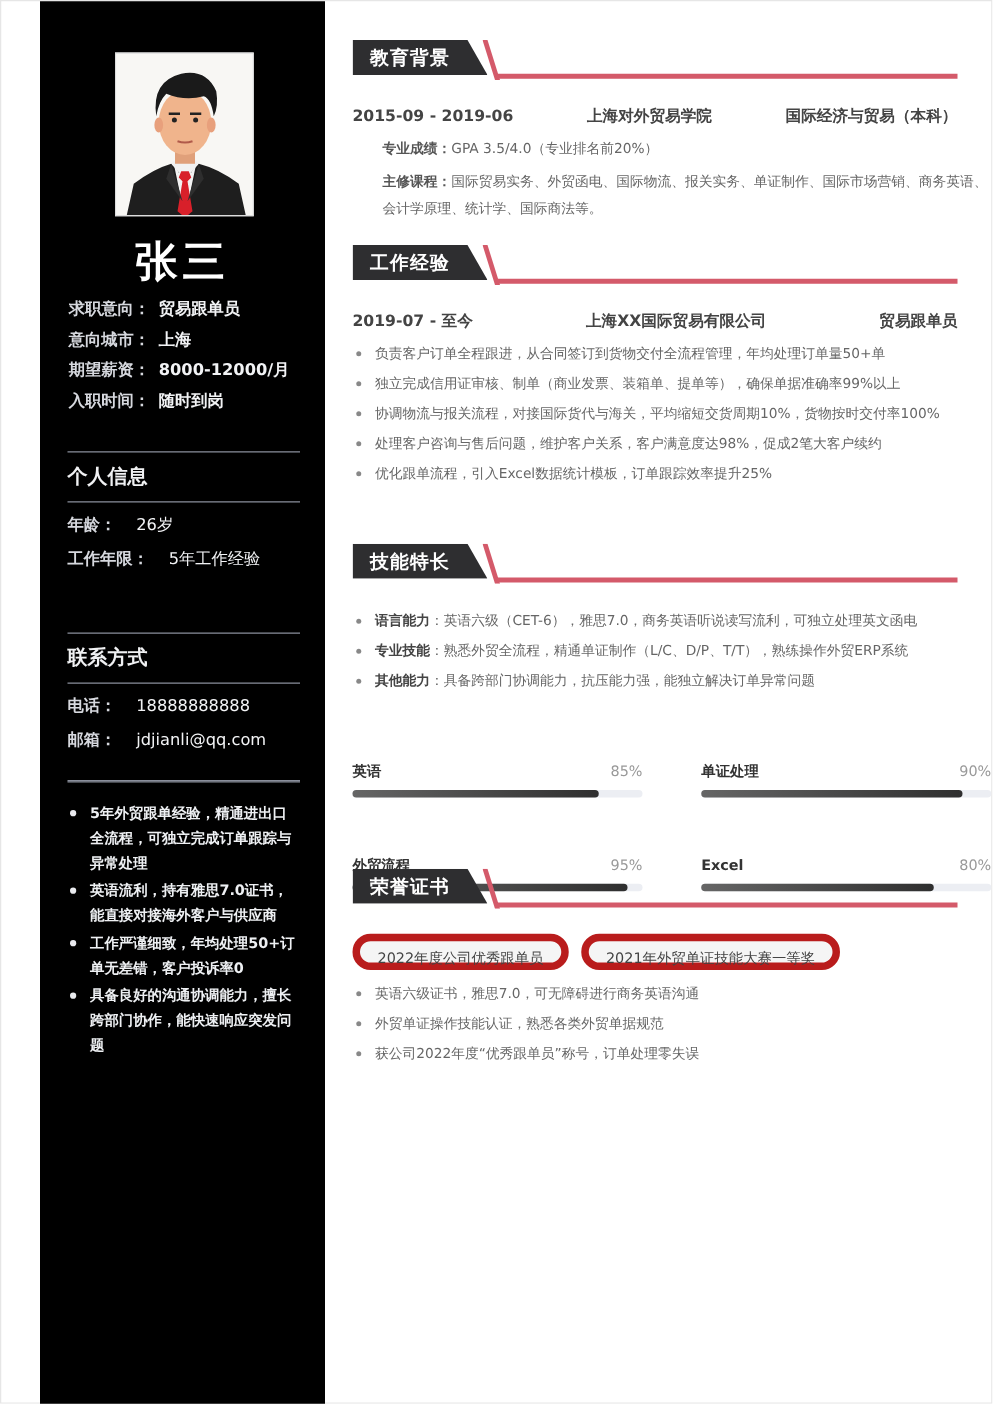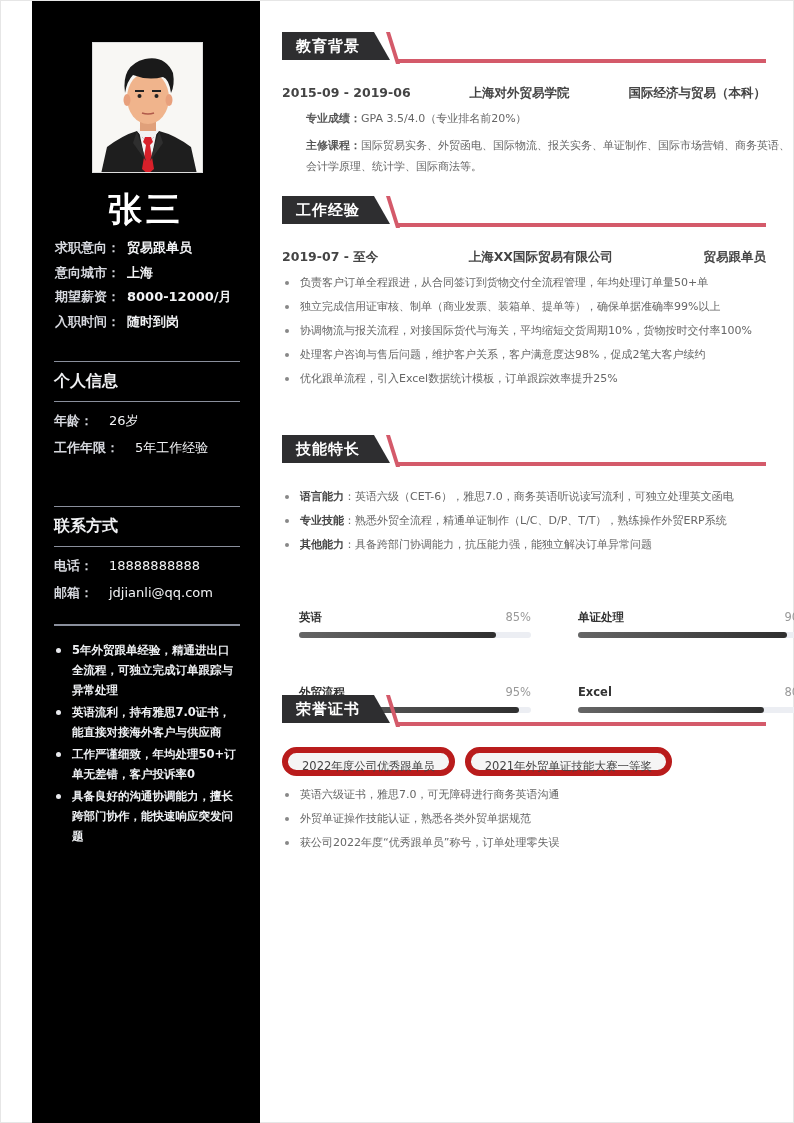--- a/index.html
+++ b/index.html
@@ -35,21 +35,21 @@
   .sec-head .line { position: absolute; left: 116px; top: 27px; width: 368px; height: 4px; background: #d45a6a; }
 
   .edu-row { position: absolute; left: 0; width: 484px; display: flex; justify-content: space-between; font-size: 12.5px; font-weight: bold; color: #444; }
   .para { position: absolute; left: 0; width: 484px; font-size: 11px; color: #666; line-height: 21px; margin-left: 24px; }
   .para b { color: #555; }
   .bul { position: absolute; left: 0; width: 484px; list-style: none; }
   .bul li { position: relative; padding-left: 18px; font-size: 11px; color: #666; line-height: 20px; margin-bottom: 4px; }
   .bul li::before { content: ""; position: absolute; left: 3px; top: 8px; width: 4px; height: 4px; border-radius: 50%; background: #888; }
   .bul li b { color: #444; }
 
-  .bars { position: absolute; left: 17px; top: 609px; width: 484px; display: grid; grid-template-columns: 232px 232px; column-gap: 18px; row-gap: 9px; gap: 47px; }
+  .bars { position: absolute; left: 0; top: 609px; width: 484px; display: grid; grid-template-columns: 232px 232px; column-gap: 18px; row-gap: 9px; gap: 47px; }
   .bar-item .hdr { display: flex; justify-content: space-between; font-size: 11.5px; height: 18px; }
   .bar-item .lbl { font-weight: bold; color: #333; }
   .bar-item .pct { color: #999; }
   .bar-item .track { margin-top: 4px; height: 6px; background: #eceef3; border-radius: 3px; }
   .bar-item .fill { height: 6px; border-radius: 3px; background: linear-gradient(90deg, #666 0%, #2f2f2f 100%); }
 
   .tags { position: absolute; left: 0; top: 746px; display: flex; gap: 10px; }
   .tag { font-size: 11.5px; color: #444; border: 6px solid #b91c1c; border-radius: 15px; padding: 0 14px; height: 29px; line-height: 27px; background: #f5f5f5; }
 </style>
 </head>

